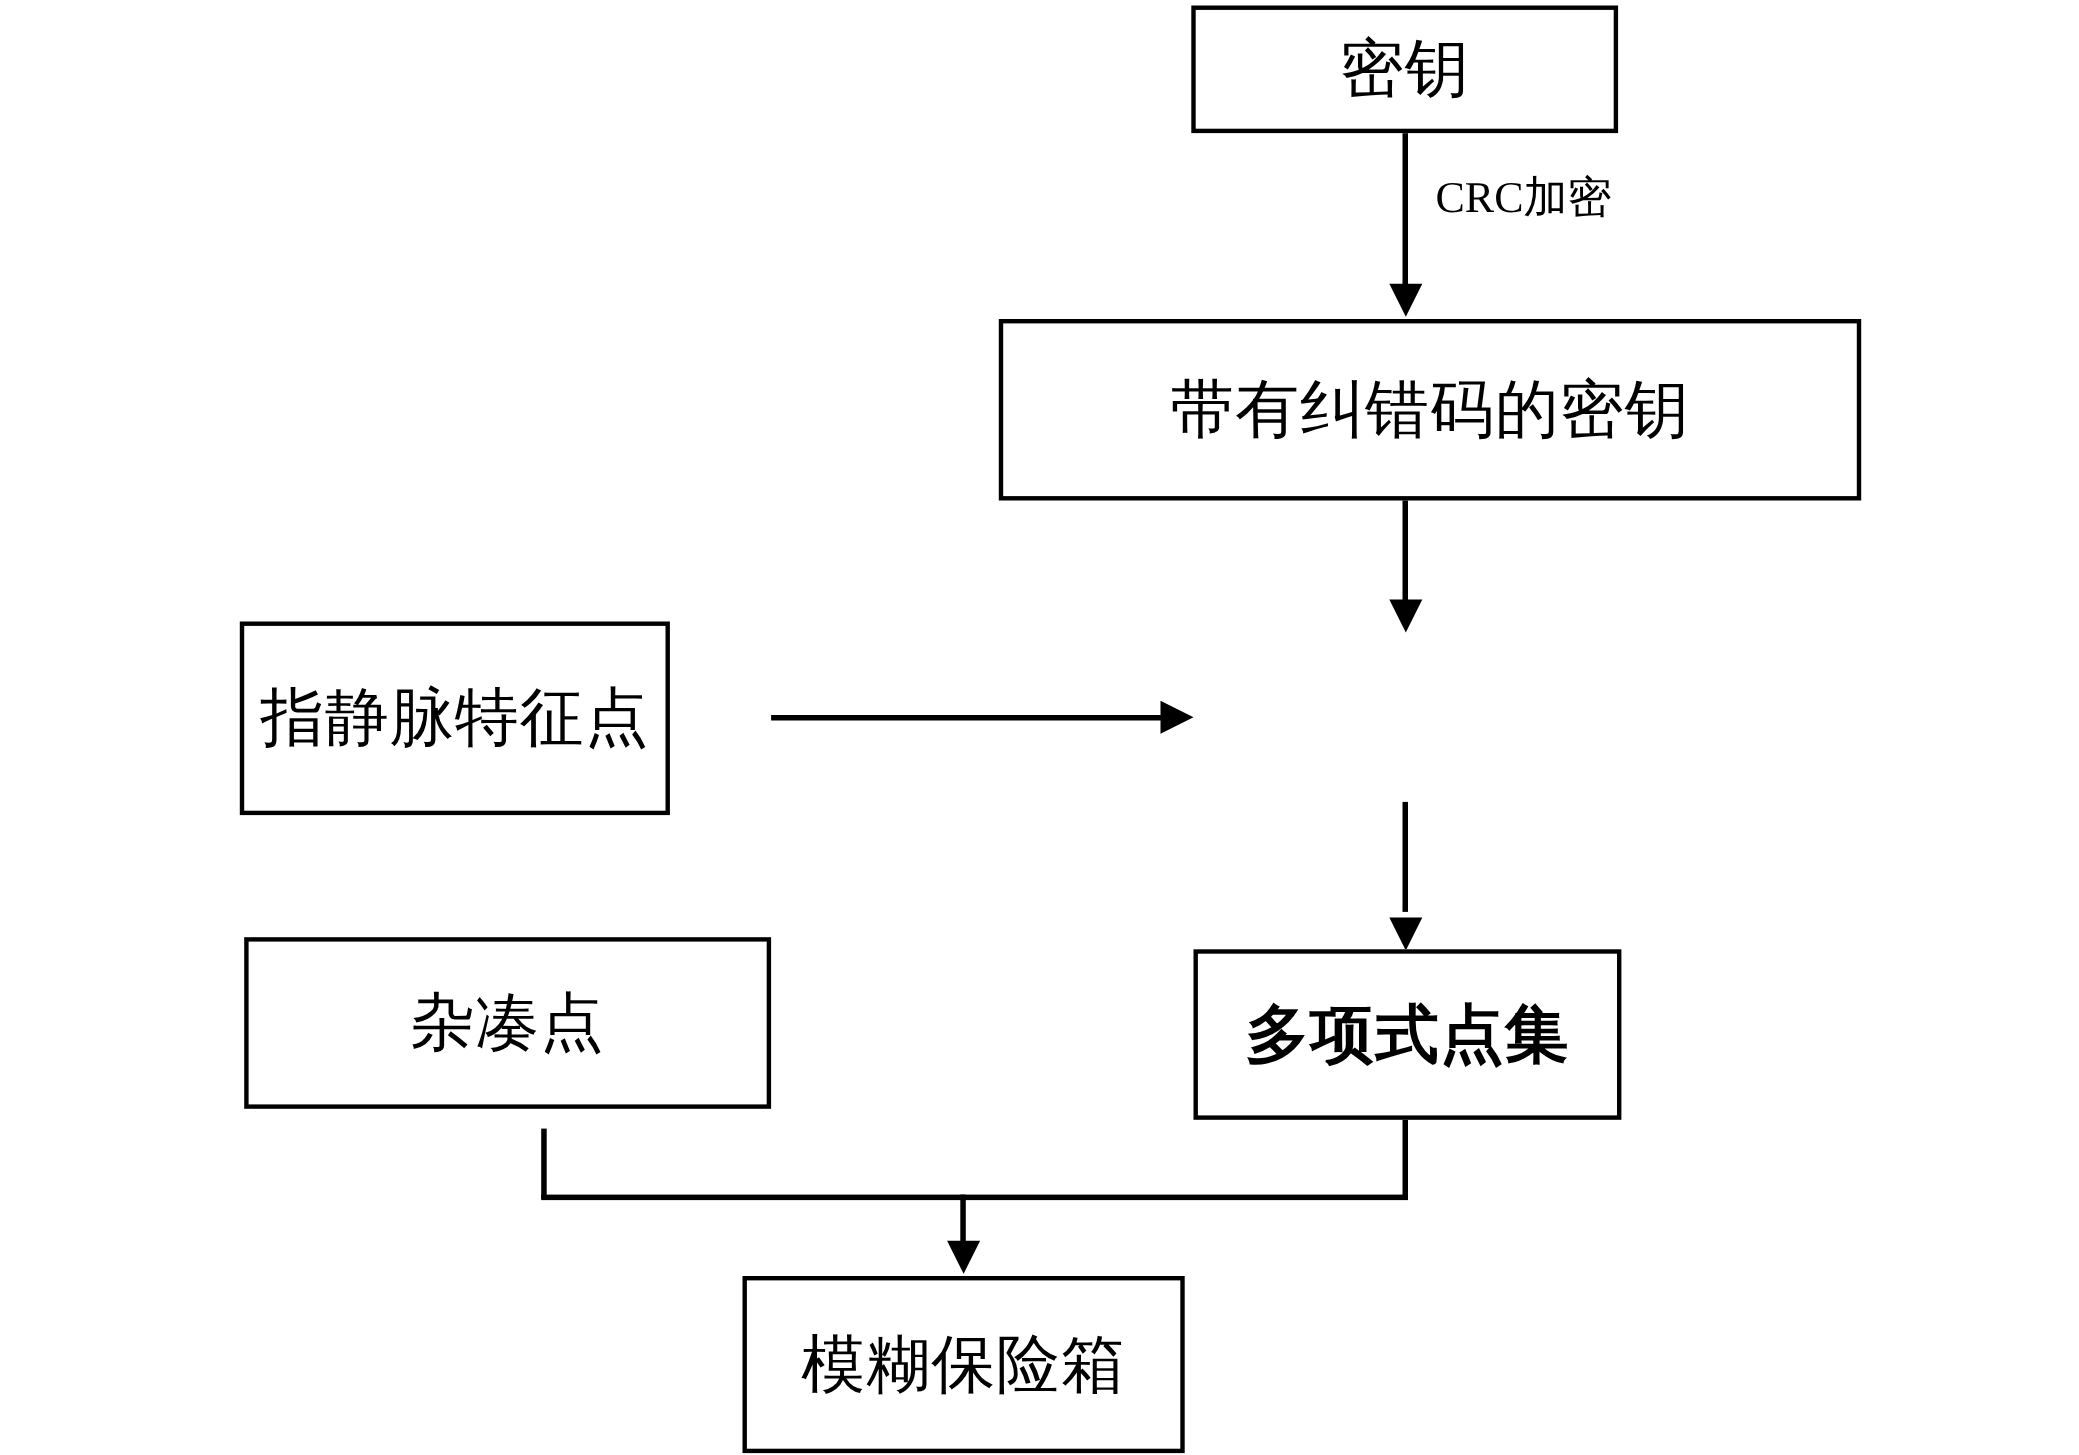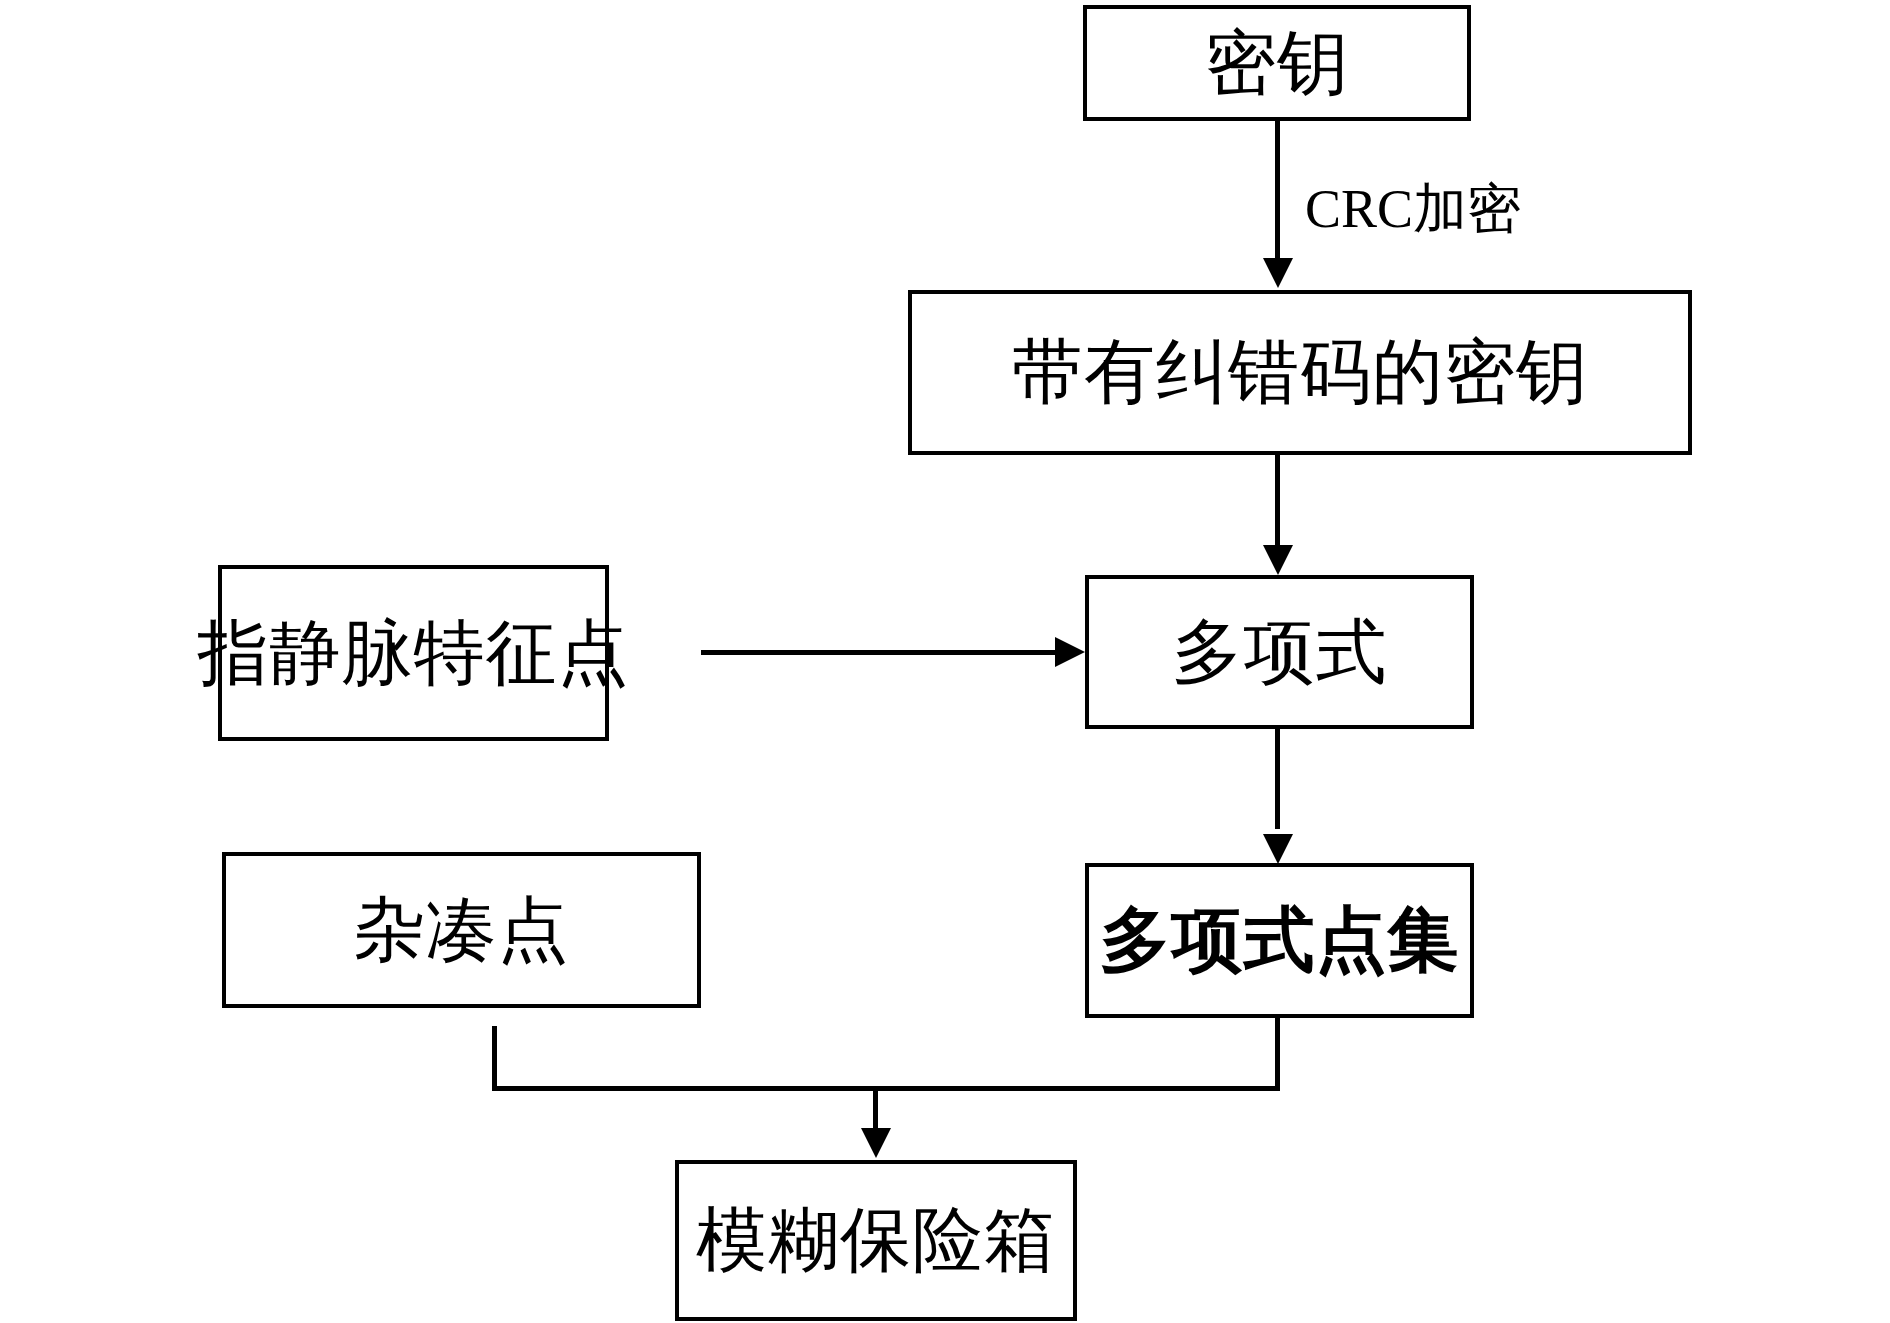--- a/index.html
+++ b/index.html
@@ -22,21 +22,21 @@
     background: #ffffff;
     display: flex;
     align-items: center;
     justify-content: center;
     color: #000000;
     line-height: 1.1;
     white-space: nowrap;
     z-index: 3;
   }
   .node .node-label {
-    font-size: 71px;
+    font-size: 58px;
     letter-spacing: 1px;
   }
   
   #node-key        { left: 1083px; top: 5px;    width: 388px; height: 116px; }
   #node-ecc-key    { left: 908px;  top: 290px;  width: 784px; height: 165px; }
   #node-feature    { left: 218px;  top: 565px;  width: 391px; height: 176px; align-items: center; }
   #node-poly       { left: 1085px; top: 575px;  width: 389px; height: 154px; }
   #node-hash       { left: 222px;  top: 852px;  width: 479px; height: 156px; }
   #node-polyset    { left: 1085px; top: 863px;  width: 389px; height: 155px; font-weight: bold; }
   #node-vault      { left: 675px;  top: 1160px; width: 402px; height: 161px; }
@@ -67,47 +67,43 @@
     position: absolute;
     width: 0;
     height: 0;
     border-top: 15px solid transparent;
     border-bottom: 15px solid transparent;
     border-left: 30px solid #000000;
     z-index: 2;
   }
   .edge-label {
     position: absolute;
-    font-size: 54px;
+    font-size: 40px;
     color: #000000;
     white-space: nowrap;
     z-index: 4;
-    margin-top: 21px;
   }
 </style>
 </head>
 <body>
 
 <div id="canvas">
 
   <div class="node" id="node-key">
     <span class="node-label">密钥</span>
   </div>
 
   <div class="node" id="node-ecc-key">
     <span class="node-label">带有纠错码的密钥</span>
   </div>
 
   <div class="node" id="node-feature">
     <span class="node-label">指静脉特征点</span>
   </div>
 
-  <div class="node" id="node-poly">
-    <span class="node-label">多项式</span>
-  </div>
 
   <div class="node" id="node-hash">
     <span class="node-label">杂凑点</span>
   </div>
 
   <div class="node" id="node-polyset">
     <span class="node-label">多项式点集</span>
   </div>
 
   <div class="node" id="node-vault">

